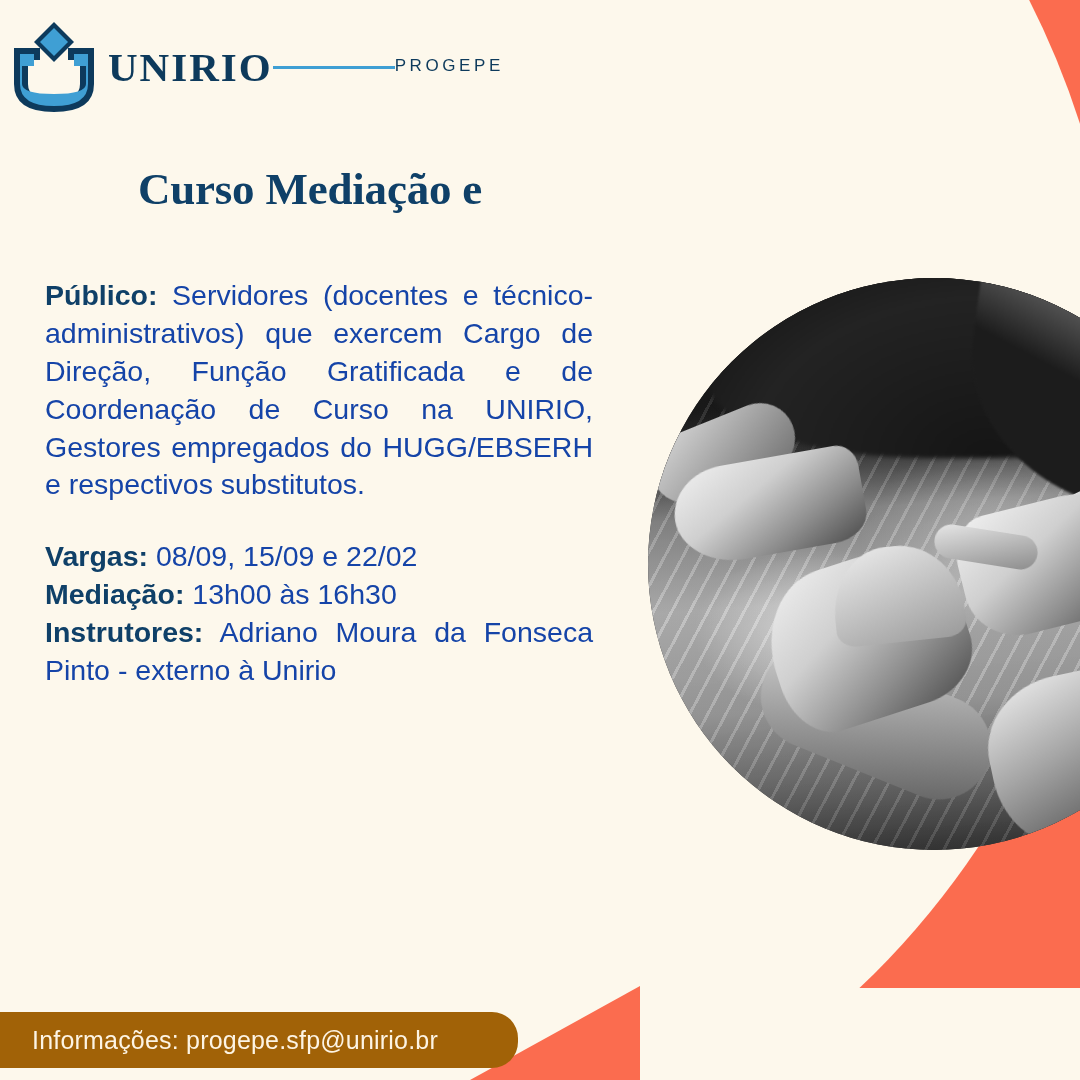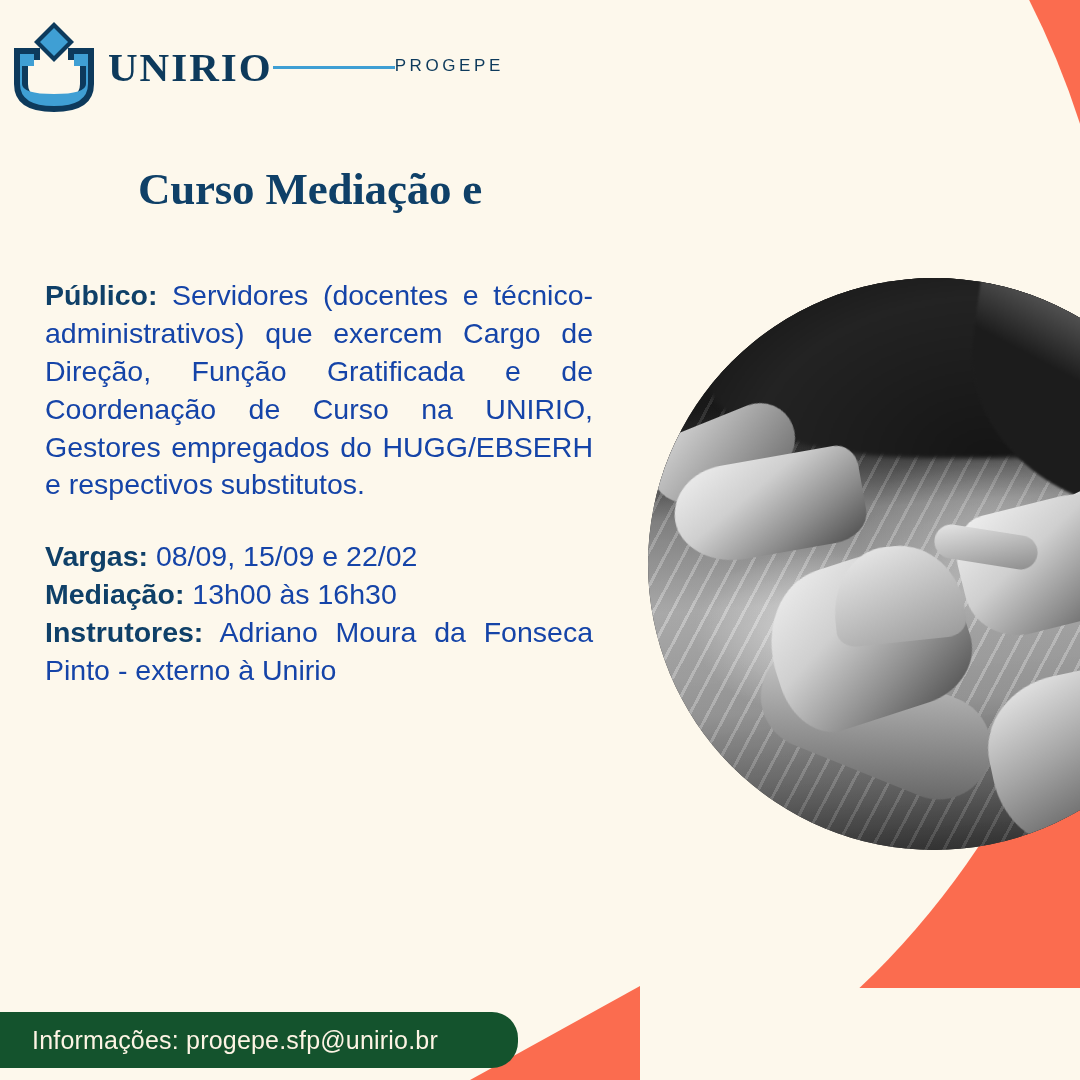--- a/index.html
+++ b/index.html
@@ -217,21 +217,21 @@
     word-break: break-all;
   }
 
   
   .footer-bar {
     position: absolute;
     left: 0;
     top: 1012px;
     width: 518px;
     height: 56px;
-    background: #14532d;
+    background: #a16207;
     border-radius: 0 26px 26px 0;
     display: flex;
     align-items: center;
   }
   .footer-text {
     margin-left: 32px;
     color: #fdf4e4;
     font-size: 25px;
     letter-spacing: 0.2px;
     white-space: nowrap;

